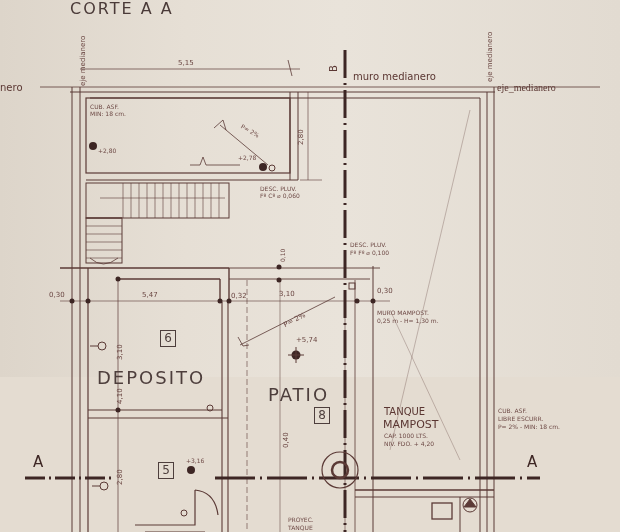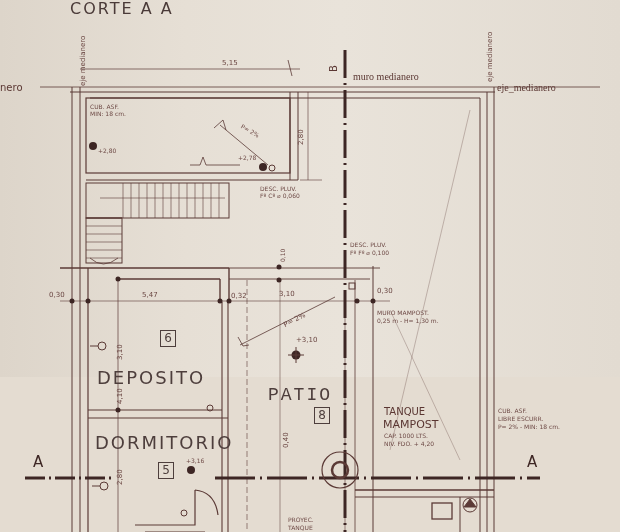--- a/index.html
+++ b/index.html
@@ -155,26 +155,26 @@
     <rect x="349" y="283" width="6" height="6"></rect>
   </g>
 </svg>
 
 <div class="t title" style="left:70px; top:1px;">CORTE A A</div>
 
 <div class="t lbl" style="left:0px; top:83px;text-align:center;">nero</div>
 <div class="t sm vert" style="left:80px; top:86px;">eje medianero</div>
 <div class="t sm vert" style="left:487px; top:82px;">eje medianero</div>
 <div class="t lbl" style="left:497px; top:83px;font-family:Liberation Serif, serif;">eje_medianero</div>
-<div class="t lbl" style="left:353px; top:72px;font-family:Liberation Serif, serif;">muro medianero</div>
+<div class="t lbl" style="left:353px; top:72px;">muro medianero</div>
 <div class="t lbl vert" style="left:329px; top:72px;">B</div>
 <div class="t cut" style="left:33px; top:455px;">A</div>
 <div class="t cut" style="left:527px; top:455px;">A</div>
 
-<div class="t sm" style="left:178px; top:60px;margin-left:44px;">5,15</div>
+<div class="t sm" style="left:178px; top:60px;">5,15</div>
 <div class="t sm vert" style="left:298px; top:145px;">2,80</div>
 
 <div class="t xs" style="left:90px; top:104px;">CUB. ASF.</div>
 <div class="t xs" style="left:90px; top:111px;">MIN: 18 cm.</div>
 <div class="t xs" style="left:98px; top:148px;">+2,80</div>
 <div class="t xs" style="left:238px; top:155px;">+2,78</div>
 <div class="t xs" style="left:240px; top:128px; transform:rotate(30deg);">P= 2%</div>
 <div class="t xs" style="left:260px; top:186px;">DESC. PLUV.</div>
 <div class="t xs" style="left:260px; top:193px;">Fº Cº ⌀ 0,060</div>
 
@@ -183,32 +183,31 @@
 <div class="t xs vert" style="left:280px; top:262px;">0,10</div>
 
 <div class="t sm" style="left:49px; top:292px;">0,30</div>
 <div class="t sm" style="left:142px; top:292px;">5,47</div>
 <div class="t sm" style="left:231px; top:293px;">0,32</div>
 <div class="t sm" style="left:279px; top:291px;">3,10</div>
 <div class="t sm" style="left:377px; top:288px;">0,30</div>
 <div class="t xs" style="left:377px; top:310px;">MURO MAMPOST.</div>
 <div class="t xs" style="left:377px; top:318px;">0,25 m - H= 1,30 m.</div>
 <div class="t sm" style="left:283px; top:317px; transform:rotate(-27deg);">P= 2%</div>
-<div class="t sm" style="left:296px; top:337px;">+3,10</div>
+<div class="t sm" style="left:296px; top:337px;">+5,74</div>
 
 <div class="t sm vert" style="left:117px; top:360px;">3,10</div>
 <div class="t sm vert" style="left:117px; top:404px;">4,10</div>
 <div class="num" style="left:160px; top:330px;">6</div>
 <div class="t room" style="left:97px; top:369px;">DEPOSITO</div>
 
-<div class="t room" style="left:268px; top:386px;font-family:Liberation Mono, monospace;">PATIO</div>
+<div class="t room" style="left:268px; top:386px;">PATIO</div>
 <div class="num" style="left:314px; top:407px;">8</div>
 <div class="t sm vert" style="left:283px; top:448px;">0,40</div>
 
-<div class="t room" style="left:95px; top:434px;">DORMITORIO</div>
 <div class="t sm vert" style="left:117px; top:485px;">2,80</div>
 <div class="num" style="left:158px; top:462px;">5</div>
 <div class="t xs" style="left:186px; top:458px;">+3,16</div>
 
 <div class="t lbl" style="left:384px; top:407px;">TANQUE</div>
 <div class="t lbl" style="left:383px; top:419px; font-size:11px;">MAMPOST</div>
 <div class="t xs" style="left:384px; top:433px;">CAP. 1000 LTS.</div>
 <div class="t xs" style="left:384px; top:441px;">NIV. FDO. + 4,20</div>
 
 <div class="t xs" style="left:498px; top:408px;">CUB. ASF.</div>

